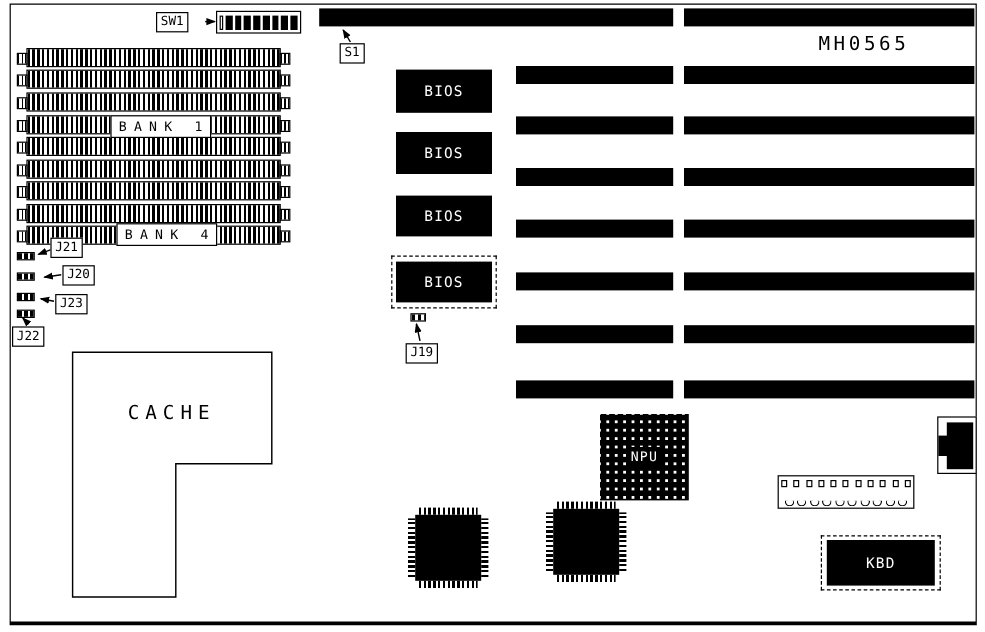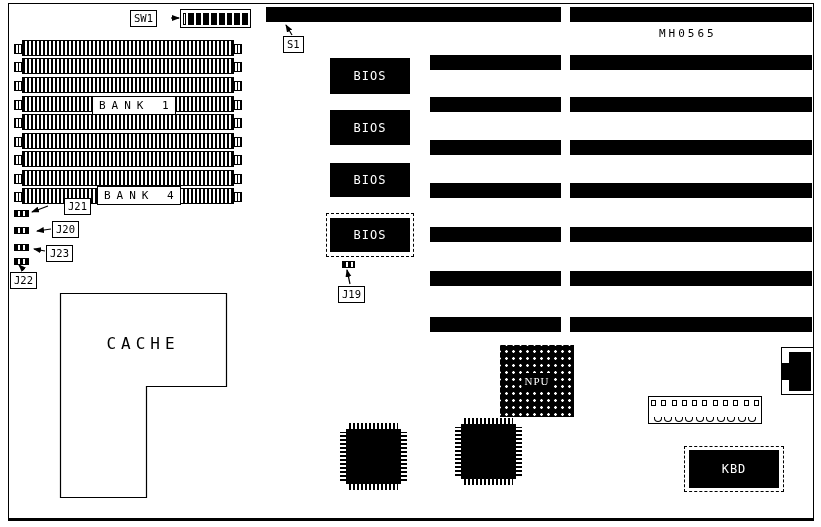--- a/index.html
+++ b/index.html
@@ -30,35 +30,35 @@
           justify-content:center; font-size:12px; letter-spacing:1px; z-index:3; }
 
   .jumper { position:absolute; height:7px; border:1px solid #000;
             background:repeating-linear-gradient(90deg,#000 0 3px,#fff 3px 5px); z-index:3; }
 
   #dip-switch { position:absolute; left:180px; top:9px; width:71px; height:19px; border:1px solid #000;
                 background:#fff; display:flex; align-items:center; gap:2px; padding:0 2px; z-index:3; }
   .dip-marker { width:3px; height:12px; border:1px solid #000; background:#fff; }
   .dip-seg { width:6px; height:12px; background:#000; }
 
-  #part-number { position:absolute; left:627px; top:27px; font-size:11px; letter-spacing:3px; z-index:3;padding-left:32px; }
+  #part-number { position:absolute; left:650px; top:27px; font-size:16px; letter-spacing:3px; z-index:3;padding-left:32px; }
 
   #cache-label { position:absolute; left:143px; top:334px; transform:translateX(-50%);
                  font-size:16px; letter-spacing:5px; z-index:6; }
 
   #cpu-dot { position:absolute; right:5px; top:5px; width:7px; height:7px; background:#fff; border-radius:50%; }
 
   #bios4-socket { position:absolute; left:326px; top:213px; width:88px; height:44px;
                   border:1px dashed #000; background:#fff; z-index:2; }
 
   #npu { position:absolute; left:500px; top:345px; width:74px; height:72px; background-color:#000;
          background-image:radial-gradient(circle,#fff 1.2px,rgba(0,0,0,0) 1.5px);
          background-size:7px 7px; background-position:3px 3px; z-index:3; }
   #npu-label { position:absolute; left:50%; top:50%; transform:translate(-50%,-50%); background:#000;
-               color:#fff; font-size:11px; padding:2px 3px; letter-spacing:1px;font-family:Liberation Serif, serif; }
+               color:#fff; font-size:11px; padding:2px 3px; letter-spacing:1px; }
 
   .qfp { position:absolute; width:67px; height:67px; z-index:3; }
   .qfp .core { position:absolute; left:6px; top:6px; right:6px; bottom:6px; background:#000; }
   .qfp .pt, .qfp .pb { position:absolute; left:9px; right:9px; height:6px;
         background:repeating-linear-gradient(90deg,#000 0 2px,rgba(0,0,0,0) 2px 4px); }
   .qfp .pt { top:0; } .qfp .pb { bottom:0; }
   .qfp .pl, .qfp .pr { position:absolute; top:9px; bottom:9px; width:6px;
         background:repeating-linear-gradient(0deg,#000 0 2px,rgba(0,0,0,0) 2px 4px); }
   .qfp .pl { left:0; } .qfp .pr { right:0; }
 
@@ -145,21 +145,21 @@
   <div class="jumper" style="left:14px;top:210px;width:15px"></div>
   <div class="jumper" style="left:14px;top:227px;width:15px"></div>
   <div class="jumper" style="left:14px;top:244px;width:15px"></div>
   <div class="jumper" style="left:14px;top:258px;width:15px"></div>
   <div class="jumper" style="left:342px;top:261px;width:13px"></div>
 
   <div class="tag" style="left:130px;top:10px">SW1</div>
   <div class="tag" style="left:283px;top:36px">S1</div>
   <div class="tag wide" style="left:92px;top:60px">BANK 1</div>
   <div class="tag wide" style="left:97px;top:150px">BANK 4</div>
-  <div class="tag" style="left:64px;top:198px">J21</div>
+  <div class="tag" style="left:42px;top:198px">J21</div>
   <div class="tag" style="left:52px;top:221px">J20</div>
   <div class="tag" style="left:46px;top:245px">J23</div>
   <div class="tag" style="left:10px;top:272px">J22</div>
   <div class="tag" style="left:338px;top:286px">J19</div>
 
   <div id="part-number">MH0565</div>
   <div id="cache-label">CACHE</div>
 
   <div class="chip" style="left:330px;top:58px;width:80px;height:36px">BIOS</div>
   <div class="chip" style="left:330px;top:110px;width:80px;height:35px">BIOS</div>

